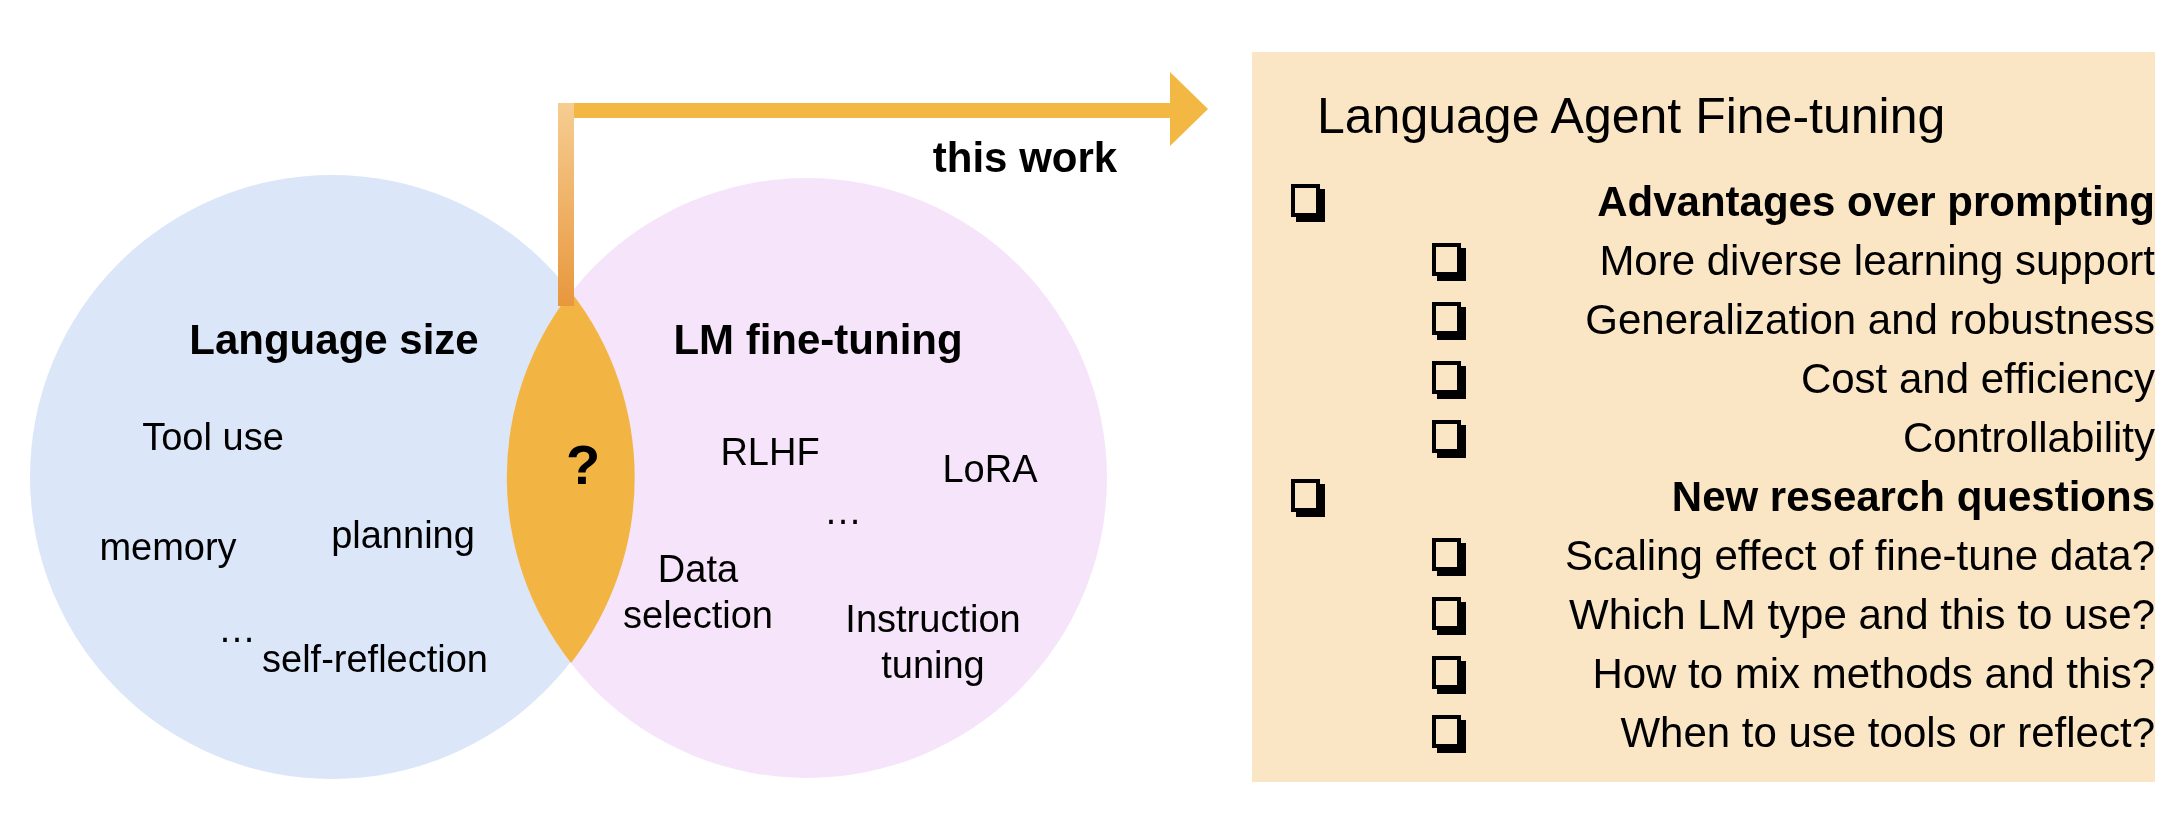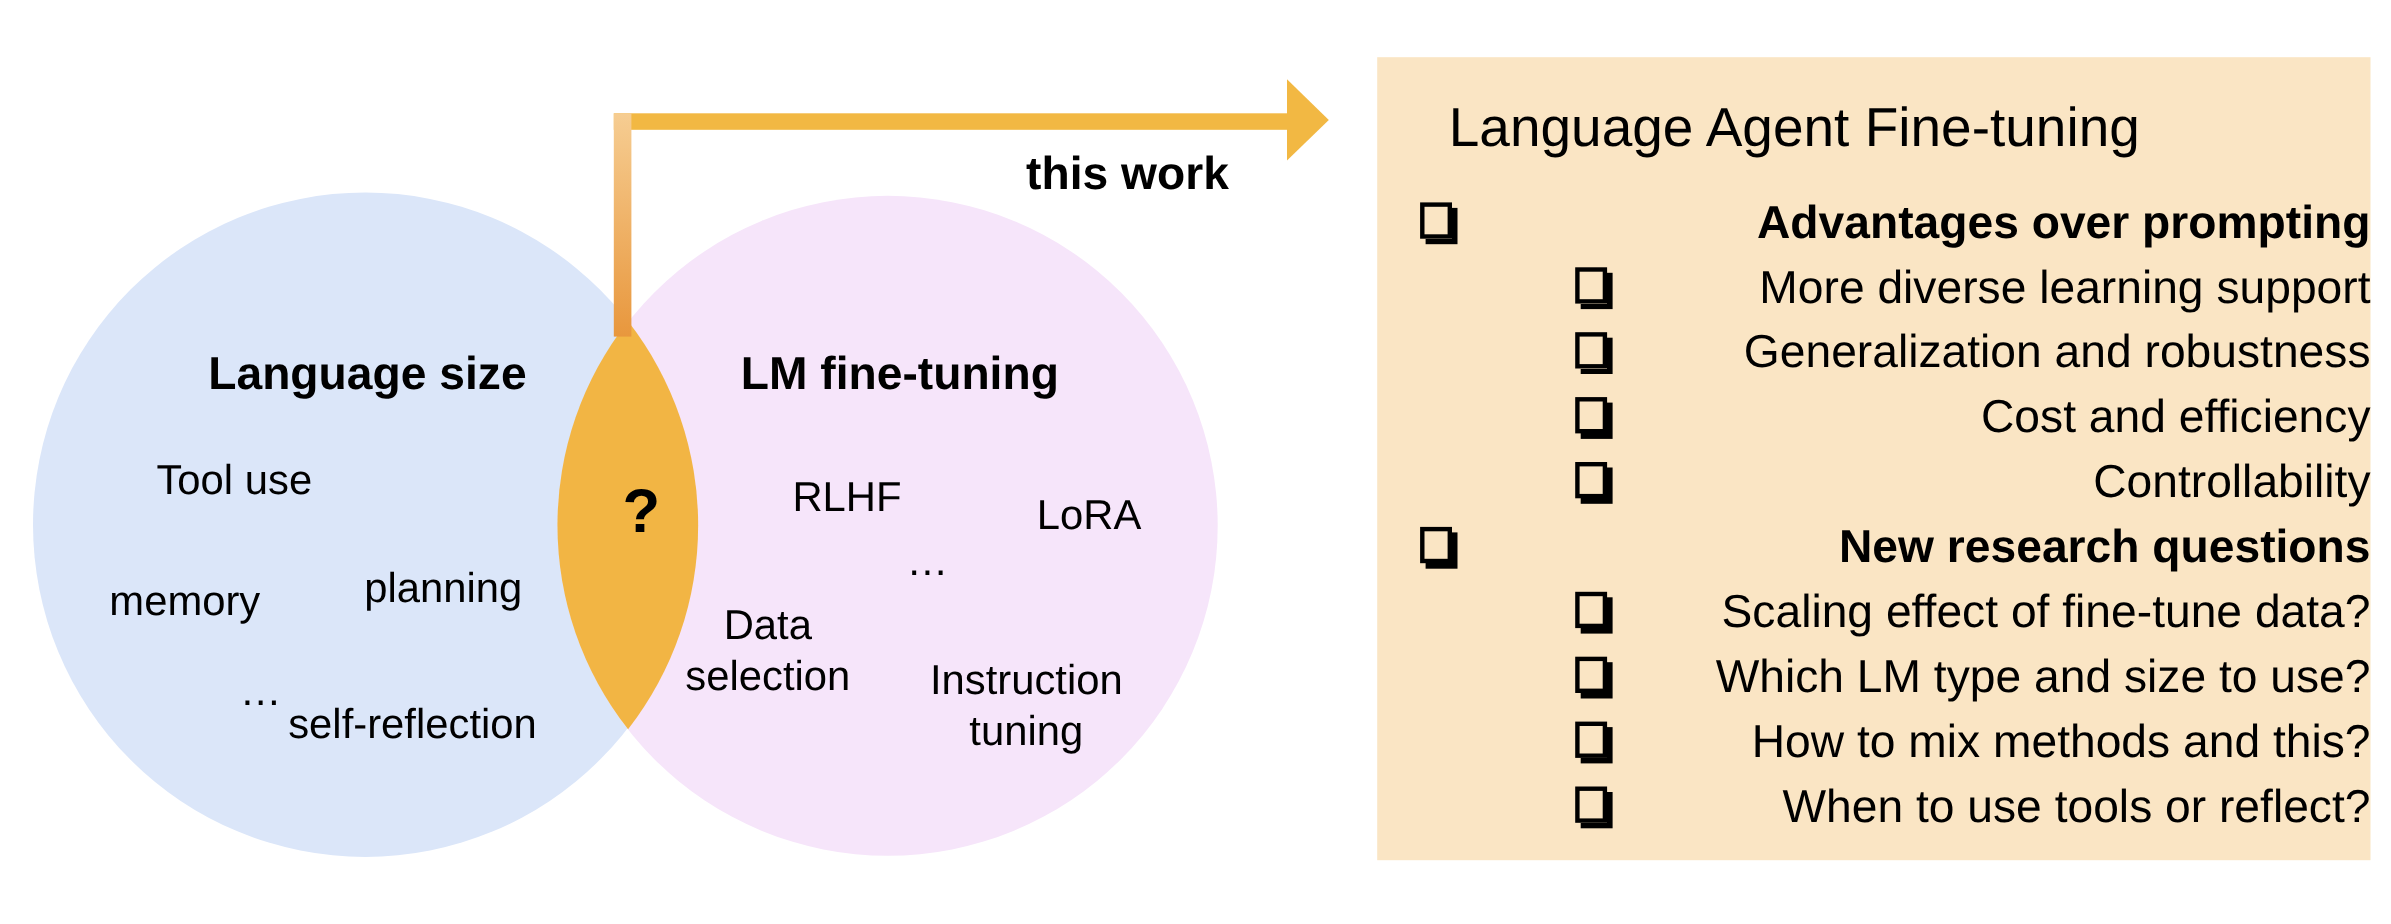--- a/index.html
+++ b/index.html
@@ -138,21 +138,21 @@
       <div class="row l1">
         <span class="chk"></span>
         <span class="txt">New research questions</span>
       </div>
       <div class="row l2">
         <span class="chk"></span>
         <span class="txt">Scaling effect of fine-tune data?</span>
       </div>
       <div class="row l2">
         <span class="chk"></span>
-        <span class="txt">Which LM type and size to use?</span>
+        <span class="txt">Which LM type and this to use?</span>
       </div>
       <div class="row l2">
         <span class="chk"></span>
         <span class="txt">How to mix methods and this?</span>
       </div>
       <div class="row l2">
         <span class="chk"></span>
         <span class="txt">When to use tools or reflect?</span>
       </div>
 

